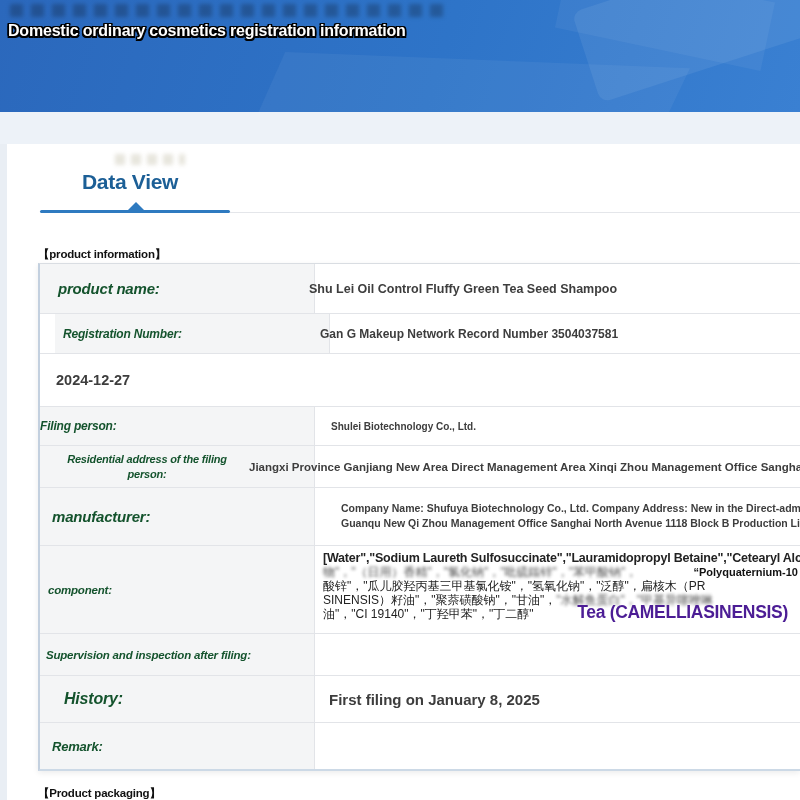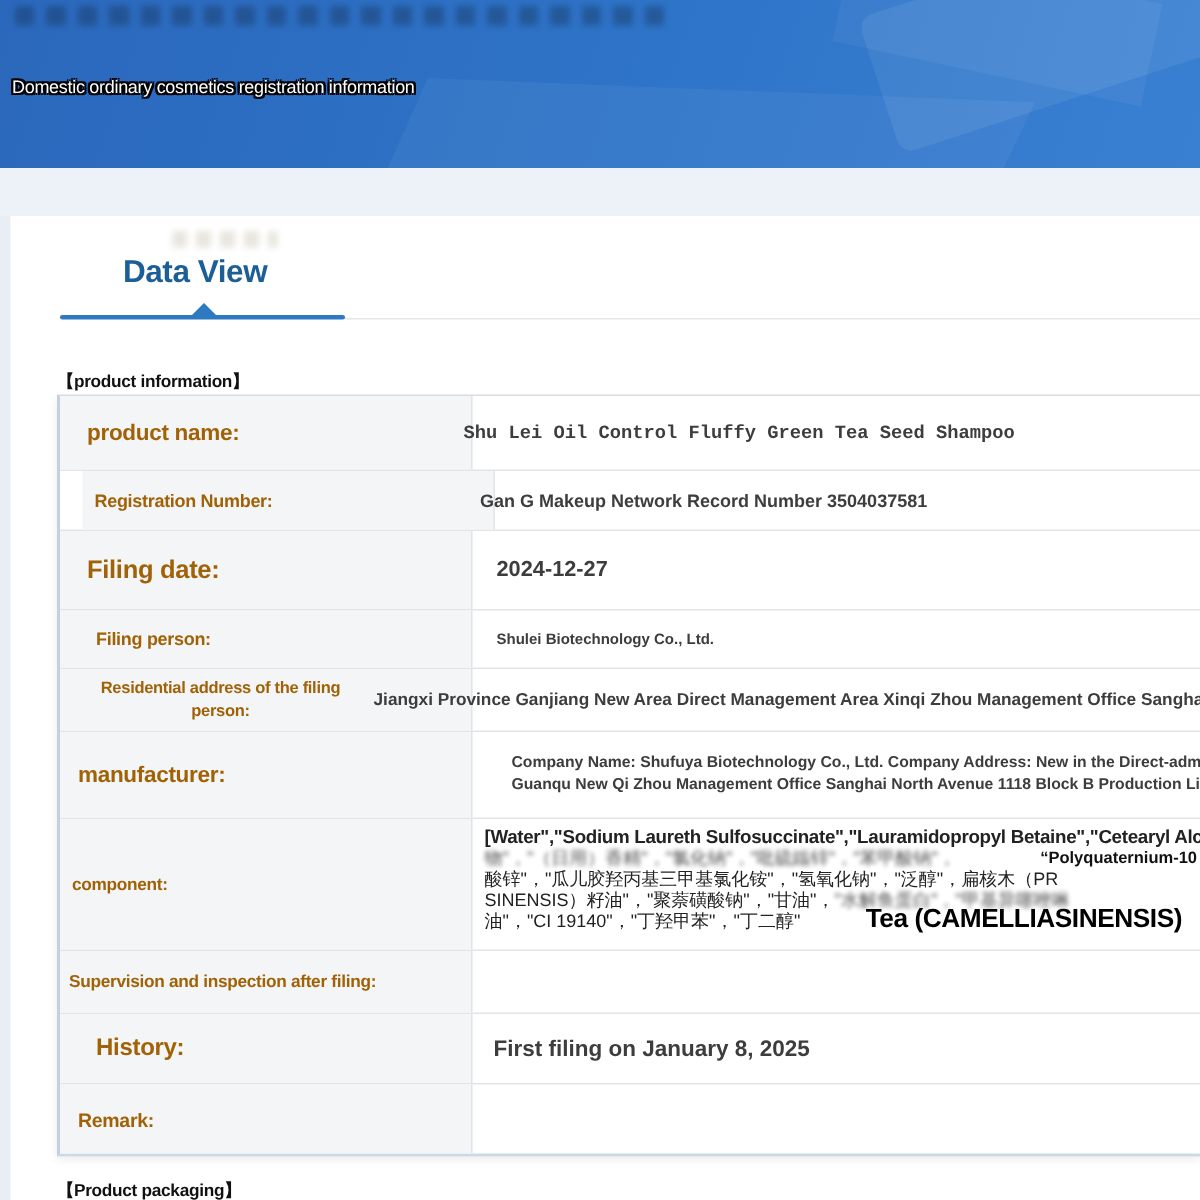--- a/index.html
+++ b/index.html
@@ -13,24 +13,24 @@
   .hdr-shape1 { position:absolute; right:-40px; top:-30px; width:260px; height:95px;
     background:rgba(255,255,255,.07); transform:rotate(-18deg); border-radius:10px; }
   .hdr-shape2 { position:absolute; left:250px; top:52px; width:440px; height:90px;
     background:rgba(255,255,255,.05); clip-path:polygon(8% 0,100% 18%,92% 100%,0 88%); }
   .hdr-shape3 { position:absolute; left:560px; top:-20px; width:210px; height:70px;
     background:rgba(255,255,255,.05); transform:rotate(12deg); }
   .ghost-cn { position:absolute; left:10px; top:4px; width:440px; height:13px;
     background:repeating-linear-gradient(90deg, rgba(15,30,50,.55) 0 13px,
       rgba(15,30,50,0) 13px 21px);
     filter:blur(2px); opacity:.55; border-radius:2px; }
-  .hdr-title { position:absolute; left:8px; top:22px; font-size:12px; font-weight:400;
+  .hdr-title { position:absolute; left:8px; top:22px; font-size:16px; font-weight:700;
     color:#ffffff; letter-spacing:-.2px;
     text-shadow:-1.5px -1.5px 0 #000, 1.5px -1.5px 0 #000, -1.5px 1.5px 0 #000,
-      1.5px 1.5px 0 #000, 0 -1.5px 0 #000, 0 1.5px 0 #000, -1.5px 0 0 #000, 1.5px 0 0 #000;margin-top:29px; }
+      1.5px 1.5px 0 #000, 0 -1.5px 0 #000, 0 1.5px 0 #000, -1.5px 0 0 #000, 1.5px 0 0 #000; }
 
   
   .strip { position:absolute; left:0; top:112px; width:800px; height:32px; background:#edf2f8; }
   .card { position:absolute; left:7px; top:144px; width:793px; height:656px;
     background:#ffffff; overflow:hidden; }
 
   
   .tab-ghost { position:absolute; left:108px; top:10px; width:70px; height:11px;
     background:repeating-linear-gradient(90deg, rgba(120,110,60,.5) 0 10px,
       rgba(120,110,60,0) 10px 16px); filter:blur(2px); opacity:.35; }
@@ -50,51 +50,51 @@
   .sec-bottom { top:642px; }
 
   
   .tbl { position:absolute; left:31px; top:119px; width:762px;
     border-left:2px solid #c3d0df; border-top:1px solid #d9dde2;
     border-bottom:2px solid #ccd9e6; box-shadow:0 2px 6px rgba(0,0,0,.08);
     background:#fff; }
   .row { display:flex; border-bottom:1px solid #e2e4e8; }
   .row:last-child { border-bottom:none;justify-content:center; }
   .lbl { width:275px; background:#f4f5f6; border-right:1px solid #e2e4e8;
-    display:flex; align-items:center; color:#a16207; font-weight:700;
-    letter-spacing:-.2px; flex-shrink:0; }
+    display:flex; align-items:center; color:#14532d; font-weight:700;
+    letter-spacing:-.2px; flex-shrink:0;font-style:italic; }
   .val { flex:1; display:flex; align-items:center; color:#3d3d3d;
     overflow:hidden; position:relative; }
 
   .r1 { height:50px; } .r1 .lbl { padding-left:18px; font-size:15px; }
-    .r1 .val { font-size:12.5px; font-weight:600; white-space:nowrap; margin-left:-6px;font-family:Liberation Mono, monospace; }
+    .r1 .val { font-size:12.5px; font-weight:600; white-space:nowrap; margin-left:-6px; }
   .r2 { height:40px; } .r2 .lbl { padding-left:8px; font-size:12px;margin-left:15px; }
     .r2 .val { font-size:12px; font-weight:600; white-space:nowrap; margin-left:-10px; }
   .r3 { height:53px; } .r3 .lbl { padding-left:18px; font-size:17px; }
     .r3 .val { font-size:14.5px; font-weight:600; padding-left:16px; }
-  .r4 { height:39px; } .r4 .lbl { padding-left:24px; font-size:12px; }
+  .r4 { height:39px; } .r4 .lbl { padding-left:0; font-size:12px; }
     .r4 .val { font-size:10px; font-weight:600; padding-left:16px; }
   .r5 { height:42px; }
     .r5 .lbl { font-size:11px; line-height:15px; }
     .r5 .lbl span { display:block; width:190px; margin-left:12px; text-align:center; }
     .r5 .val { font-size:11.5px; font-weight:600; white-space:nowrap; margin-left:-66px; overflow:visible; }
   .r6 { height:58px; }
     .r6 .lbl { padding-left:12px; font-size:15px; }
     .r6 .val { display:block; padding:13px 0 0 26px; font-size:10.5px; font-weight:600;
       line-height:15px; white-space:nowrap; }
   .r7 { height:88px; }
     .r7 .lbl { padding-left:8px; font-size:11.5px; }
     .r7 .val { display:block; padding:5px 0 0 8px; font-size:12px; line-height:14px;
       white-space:nowrap; color:#222; }
     .r7 .ln-bold { font-weight:700; font-size:12.5px; letter-spacing:-.2px; }
     .r7 .ln-blur { filter:blur(1.4px); opacity:.8; }
     .r7 .ov1 { position:absolute; right:2px; top:19px; font-weight:700; font-size:11px;
       color:#111; background:transparent; }
     .r7 .ov2 { position:absolute; right:12px; top:59px; font-weight:700; font-size:17.5px;
-      color:#000000; letter-spacing:-.3px; }
+      color:#4c1d95; letter-spacing:-.3px; }
   .r8 { height:42px; } .r8 .lbl { padding-left:6px; font-size:11.5px; }
     .r8 .val { font-size:12px; }
   .r9 { height:47px; } .r9 .lbl { padding-left:24px; font-size:16px; }
     .r9 .val { font-size:15px; font-weight:600; padding-left:14px; }
   .r10 { height:46px; } .r10 .lbl { padding-left:12px; font-size:13px; }
     .r10 .val { font-size:12px; }
 </style>
 </head>
 <body>
 
@@ -124,21 +124,20 @@
       <div class="lbl">product name:</div>
       <div class="val">Shu Lei Oil Control Fluffy Green Tea Seed Shampoo</div>
     </div>
 
     <div class="row r2">
       <div class="lbl">Registration Number:</div>
       <div class="val">Gan G Makeup Network Record Number 3504037581</div>
     </div>
 
     <div class="row r3">
-      <div class="lbl">Filing date:</div>
       <div class="val">2024-12-27</div>
     </div>
 
     <div class="row r4">
       <div class="lbl">Filing person:</div>
       <div class="val">Shulei Biotechnology Co., Ltd.</div>
     </div>
 
     <div class="row r5">
       <div class="lbl">

